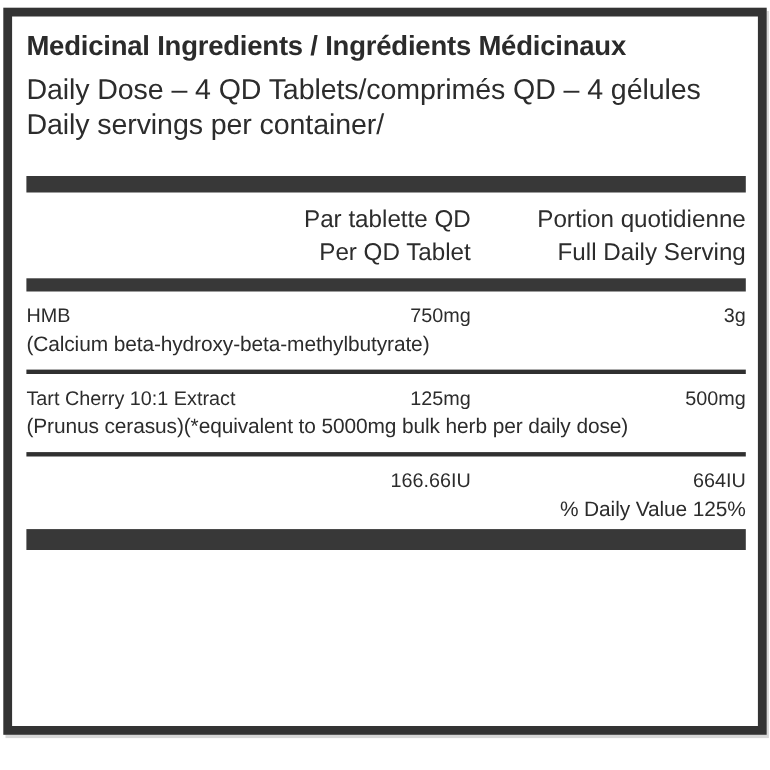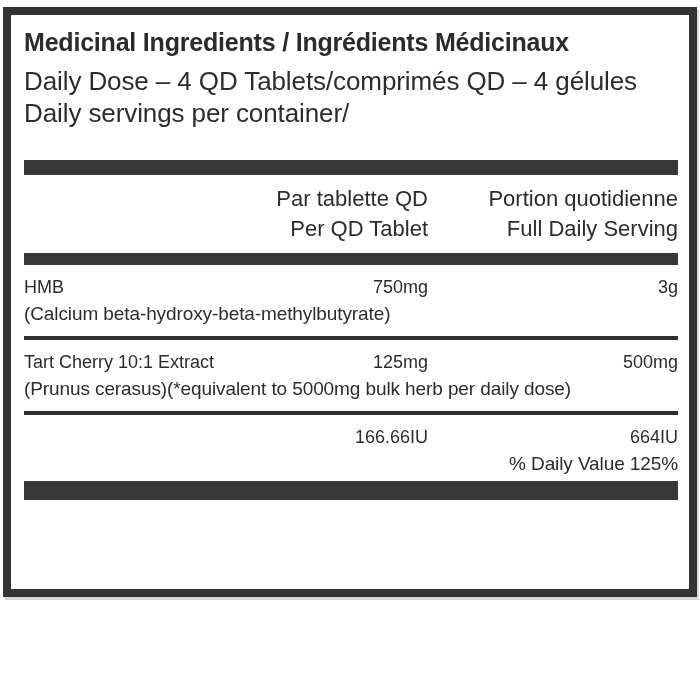--- a/index.html
+++ b/index.html
@@ -13,21 +13,21 @@
     position: relative;
     font-family: "Liberation Sans", sans-serif;
     color: #2c2c2c;
     overflow: hidden;
   }
   .panel {
     position: absolute;
     left: 3px;
     top: 7px;
     width: 694px;
-    height: 590px;
+    height: 661px;
     box-sizing: border-box;
     border: 8px solid #333333;
     background: #ffffff;
     box-shadow: 2px 3px 0 #d8d8d8;
   }
   .inner {
     padding: 10px 11px 0 13px;
     position: relative;
   }
   .title {

